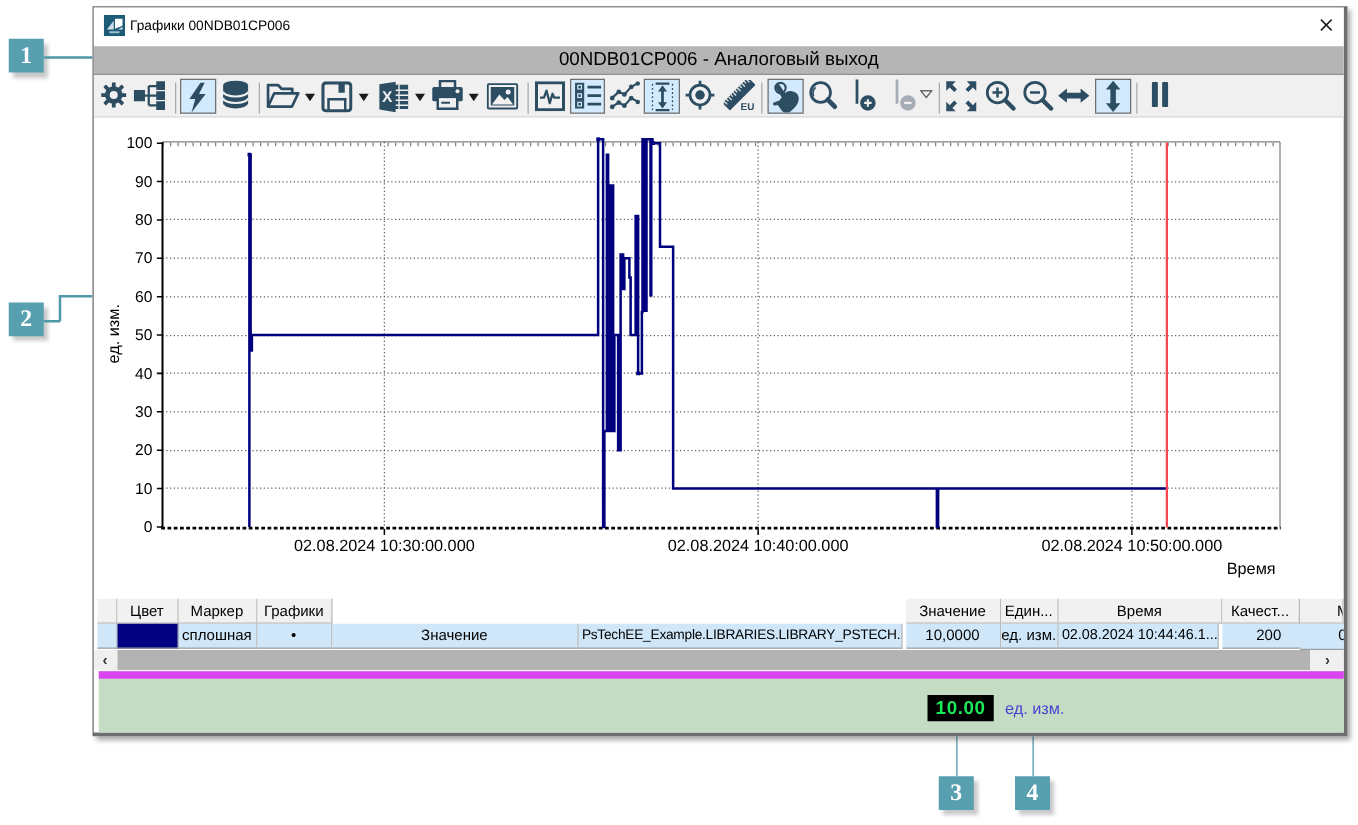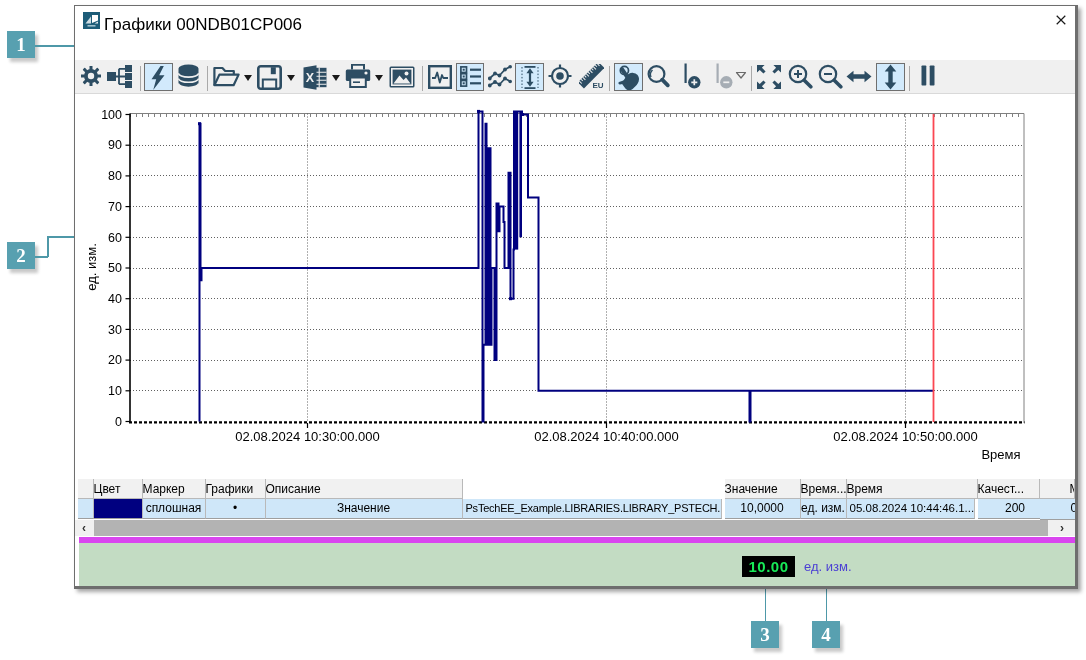--- a/index.html
+++ b/index.html
@@ -4,37 +4,37 @@
 <style>
   html,body{margin:0;padding:0;}
   body{width:1086px;height:660px;background:#ffffff;overflow:hidden;
        font-family:"Liberation Sans",sans-serif;position:relative;}
   .abs{position:absolute;}
   
   #win{left:74px;top:4.5px;width:1000px;height:580px;background:#fff;
        border:1.5px solid #6e6e6e;border-right-width:3px;border-bottom-width:3px;
        box-shadow:3px 3px 4px rgba(0,0,0,0.35);overflow:hidden;}
   #titlebar{left:0;top:0;width:100%;height:31px;background:#fff;}
-  #titletxt{left:29px;top:9px;font-size:17px;color:#000;}
+  #titletxt{left:29px;top:9px;font-size:11px;color:#000;}
   #closex{left:980px;top:8px;width:12px;height:12px;}
   #grayhdr{left:0;top:31px;width:100%;height:22px;background:#b5b5b5;
            border-bottom:1px solid #8f8f8f;text-align:center;font-size:15px;
            color:#000;line-height:22px;}
   #toolbar{left:0;top:54px;width:100%;height:33px;background:#f0f0f0;
            border-bottom:1px solid #d9d9d9;}
   .sep{position:absolute;top:6px;width:1px;height:25px;background:#a9a9a9;}
   .tbtn{position:absolute;top:3.5px;height:28px;background:#d2eafc;
         border:1.3px solid #6f6f6f;box-sizing:border-box;}
   .ico{position:absolute;}
   .darr{position:absolute;top:14px;width:0;height:0;border-left:4.5px solid transparent;
         border-right:4.5px solid transparent;border-top:6px solid #1a1a1a;}
   
   #tbl{left:0;top:473px;width:100%;height:42px;font-size:12px;color:#000;}
   .hc{position:absolute;top:0;height:20px;white-space:nowrap;background:#f1f1f1;border-right:1px solid #b9b9b9;
-      border-bottom:1px solid #b9b9b9;text-align:left;line-height:20px;overflow:hidden;box-sizing:border-box;}
+      border-bottom:1px solid #b9b9b9;text-align:center;line-height:20px;overflow:hidden;box-sizing:border-box;}
   .dc{position:absolute;top:20px;height:20px;white-space:nowrap;background:#cfe7f9;border-right:1px solid #b9b9b9;
       border-bottom:1px solid #9f9f9f;text-align:center;line-height:19px;overflow:hidden;box-sizing:border-box;}
   
   #hscroll{left:0;top:514px;width:100%;height:16px;background:#f0f0f0;}
   
   #greenbar{left:4px;top:531px;width:100%;height:47px;background:#c3dcc3;border-top:6px solid #d946ef;}
   #ledbox{left:663px;top:13px;width:53px;height:21px;background:#000;color:#17e957;
           font-size:15px;font-weight:bold;text-align:center;line-height:21px;letter-spacing:0.5px;}
   #edizm{left:725px;top:16px;font-size:13px;color:#4b3fd4;}
   
@@ -67,20 +67,21 @@
       <path d="M2.5 11.5 L8 4.5 L8 11.5 Z" fill="#cfdde4"></path>
       <path d="M9 3 L15 3 L15 8.5 L9 11 Z" fill="#ffffff"></path>
       <path d="M11.5 11.5 L15 9.5 L15 11.5 Z" fill="#e8eef2"></path>
       <rect x="4.5" y="13" width="8" height="1.6" fill="#9fc0cd"></rect>
     </svg>
     <div id="titletxt" class="abs">Графики 00NDB01CP006</div>
     <svg id="closex" class="abs" viewBox="0 0 14 14">
       <path d="M2 2 L12 12 M12 2 L2 12" stroke="#1a1a1a" stroke-width="1.4" fill="none"></path>
     </svg>
   </div>
+  <div id="grayhdr" class="abs">00NDB01CP006 - Аналоговый выход</div>
 
   <div id="toolbar" class="abs">
 
     <svg class="ico" style="left:5.5px;top:6.5px" width="20" height="20" viewBox="0 0 20 20">
         <g fill="#2d4d63">
           <rect x="8.5" y="-0.4" width="3" height="5" rx="0.7" transform="rotate(0 10 10)"></rect>
           <rect x="8.5" y="-0.4" width="3" height="5" rx="0.7" transform="rotate(45 10 10)"></rect>
           <rect x="8.5" y="-0.4" width="3" height="5" rx="0.7" transform="rotate(90 10 10)"></rect>
           <rect x="8.5" y="-0.4" width="3" height="5" rx="0.7" transform="rotate(135 10 10)"></rect>
           <rect x="8.5" y="-0.4" width="3" height="5" rx="0.7" transform="rotate(180 10 10)"></rect>
@@ -342,35 +343,34 @@
     </g>
     <line x1="858.5" y1="20" x2="858.5" y2="328" stroke="#fb4752" stroke-width="1.8"></line>
 
   </svg>
 
   <div id="tbl" class="abs">
     <div class="hc" style="left:2.5px;width:16px"></div>
     <div class="hc" style="left:18.5px;width:49px">Цвет</div>
     <div class="hc" style="left:67.5px;width:63px">Маркер</div>
     <div class="hc" style="left:130.5px;width:60px">Графики</div>
-    <div class="hc" style="left:190.5px;width:197px">Описание</div>
     <div class="hc" style="left:649.5px;width:76px">Значение</div>
-    <div class="hc" style="left:725.5px;width:46px">Время...</div>
+    <div class="hc" style="left:725.5px;width:46px">Един...</div>
     <div class="hc" style="left:771.5px;width:131px">Время</div>
     <div class="hc" style="left:902.5px;width:62px">Качест...</div>
     <div class="hc" style="left:964.5px;width:35.5px;text-align:left;padding-left:30px">М</div>
     <div class="dc" style="left:2.5px;width:16px"></div>
     <div class="dc" style="left:18.5px;width:49px;background:#000080"></div>
     <div class="dc" style="left:67.5px;width:63px">сплошная</div>
     <div class="dc" style="left:130.5px;width:60px">•</div>
     <div class="dc" style="left:190.5px;width:197px">Значение</div>
     <div class="dc" style="left:387.5px;width:259px;text-align:left;padding-left:3px;font-size:11px;letter-spacing:-0.22px">PsTechEE_Example.LIBRARIES.LIBRARY_PSTECH...</div>
     <div class="dc" style="left:649.5px;width:76px">10,0000</div>
     <div class="dc" style="left:725.5px;width:46px">ед. изм.</div>
-    <div class="dc" style="left:771.5px;width:128px;text-align:left;padding-left:3px;font-size:11.5px">05.08.2024 10:44:46.1...</div>
+    <div class="dc" style="left:771.5px;width:128px;text-align:left;padding-left:3px;font-size:11.5px">02.08.2024 10:44:46.1...</div>
     <div class="dc" style="left:902.5px;width:76px">200</div>
     <div class="dc" style="left:964.5px;width:35.5px;text-align:left;padding-left:31px;box-sizing:content-box">0...</div>
   </div>
 
   <div id="hscroll" class="abs">
     <div class="abs" style="left:2px;top:2px;width:14px;height:12px;color:#333;font-weight:bold;font-size:12px;line-height:12px;text-align:center;">‹</div>
     <div class="abs" style="left:19px;top:0;width:954px;height:16px;background:#b3b3b3;"></div>
     <div class="abs" style="left:980px;top:2px;width:14px;height:12px;color:#333;font-weight:bold;font-size:12px;line-height:12px;text-align:center;">›</div>
   </div>
 

